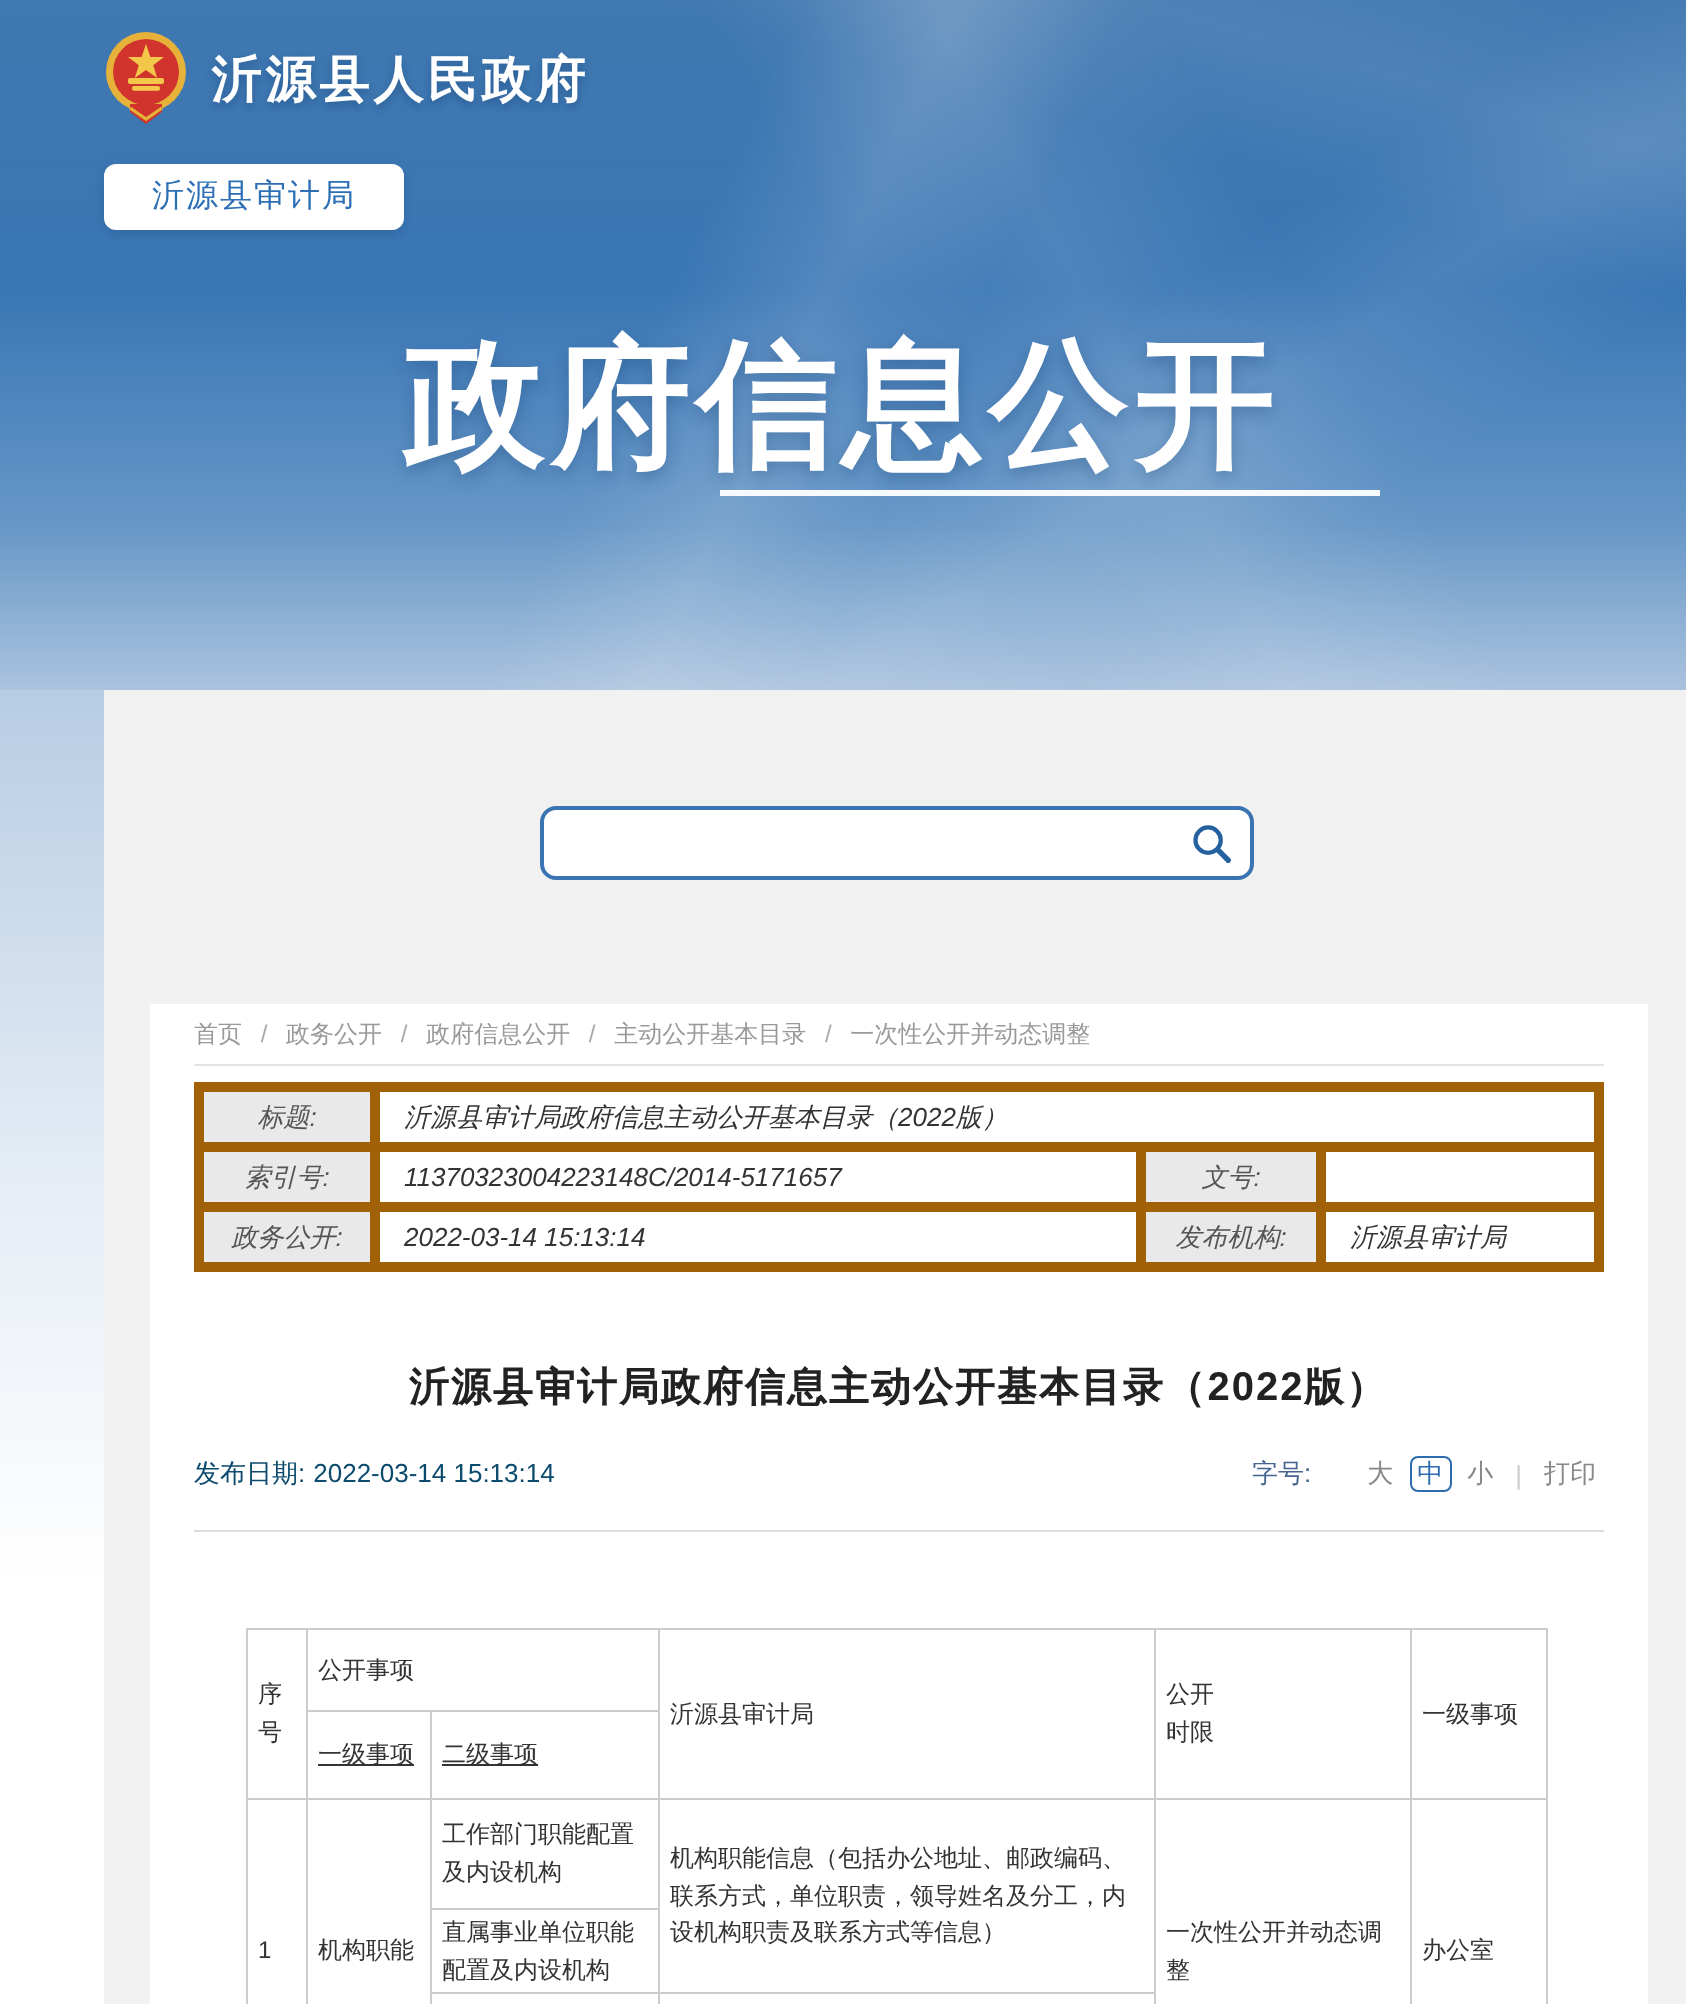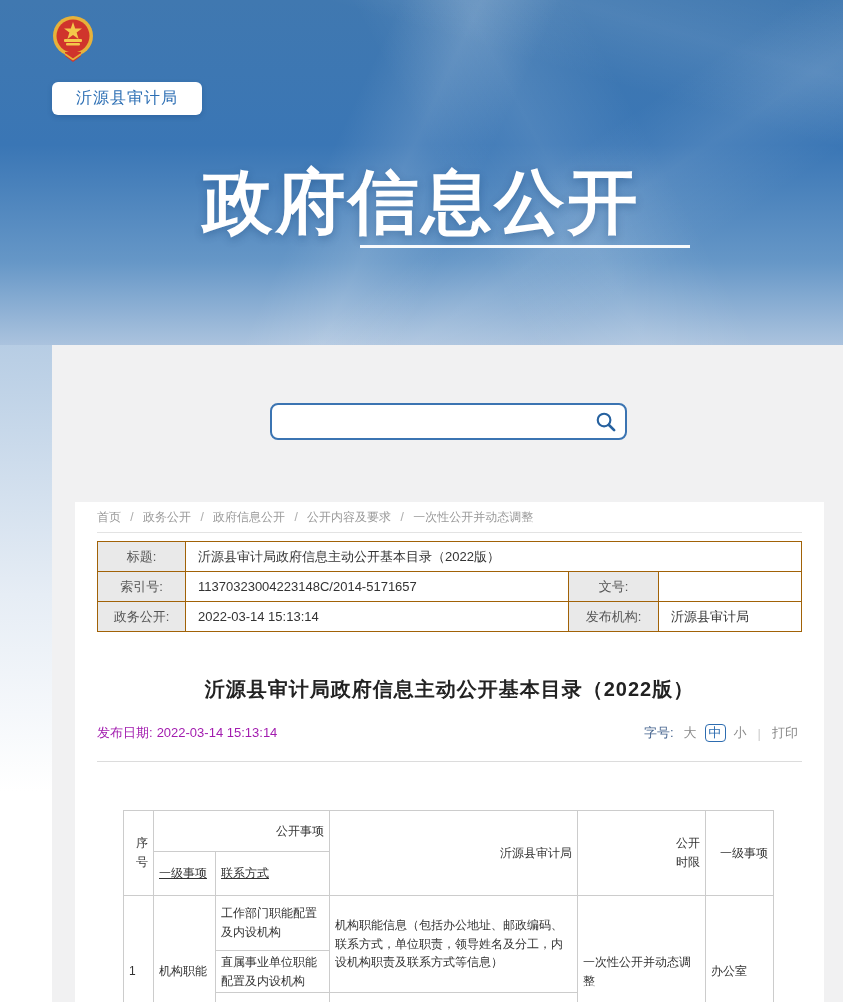--- a/index.html
+++ b/index.html
@@ -49,44 +49,44 @@
   .white-card { position:absolute; left:23px; top:157px; width:749px; height:620px;
     background:#fff; padding:7px 22px 0 22px; }
 
   .breadcrumb { font-size:12px; color:#999; line-height:16px; }
   .breadcrumb a { color:#999; text-decoration:none; cursor:pointer; }
   .breadcrumb .sep { margin:0 6px; color:#aaa; }
   .crumb-divider { margin-top:7px; border-bottom:1px solid #e3e3e3; }
 
   .meta-table { margin-top:8px; width:100%; border-collapse:collapse; table-layout:fixed;
     font-size:13px; color:#333; }
-  .meta-table td { border:1px solid #a16207; height:30px; }
+  .meta-table td { border:5px solid #a16207; height:30px;font-style:italic; }
   .meta-table td.lbl { background:#e9e9e9; color:#555; text-align:center; }
   .meta-table td.val { text-align:left; padding:0 12px; }
 
   .article-title { margin-top:44px; text-align:center; font-size:20px; font-weight:bold;
     color:#222; letter-spacing:1px; }
   .article-meta { margin-top:21px; display:flex; justify-content:space-between;
     align-items:center; font-size:13px; }
-  .pub-date { color:#a21caf; }
+  .pub-date { color:#0c4a6e; }
   .pub-date span { margin-right:4px; }
   .font-controls { display:flex; align-items:center; color:#888; }
-  .font-controls .fs-label { color:#45648e; margin-right:6px; }
+  .font-controls .fs-label { color:#45648e; margin-right:24px; }
   .font-controls a { color:#888; text-decoration:none; margin:0 4px; cursor:pointer; }
   .font-controls a.active { color:#2d6cb0; border:1px solid #2d6cb0; border-radius:4px;
     padding:0 3px; line-height:16px; }
   .font-controls .vbar { margin:0 7px; color:#ccc; }
   .meta-divider { margin-top:19px; border-bottom:1px solid #dcdcdc; }
 
   .content-table { margin-top:48px; margin-left:26px; width:650px; border-collapse:collapse;
     font-size:12px; color:#333; table-layout:fixed; }
   .content-table td { border:1px solid #ccc; padding:2px 5px; line-height:1.55;
     vertical-align:middle; text-align:left; word-break:break-all; }
   .content-table .prewrap { white-space:pre-line;margin-left:19px; }
-  .content-table tr.hr1 td { height:41px;text-align:right; }
+  .content-table tr.hr1 td { height:41px; }
   .content-table tr.hr2 td { height:44px;text-decoration:underline; }
   .content-table tr.ra td { height:55px; }
   .content-table tr.rb td { height:42px; }
   .content-table tr.rc td { height:55px; }
 </style>
 </head>
 <body>
 
 <div class="page">
 
@@ -97,20 +97,21 @@
         <svg viewBox="0 0 42 50" width="42" height="50">
           <circle cx="21" cy="22" r="20" fill="#e7b23a"></circle>
           <circle cx="21" cy="22" r="16.5" fill="#d0342c"></circle>
           <polygon points="21,8 23.2,14.5 30,14.5 24.6,18.6 26.6,25 21,21 15.4,25 17.4,18.6 12,14.5 18.8,14.5" fill="#f3c84a"></polygon>
           <rect x="12" y="25" width="18" height="3" rx="1" fill="#f3c84a"></rect>
           <rect x="14" y="29" width="14" height="2.4" rx="1" fill="#f3c84a"></rect>
           <path d="M13 42 L21 48 L29 42 L29 38 L13 38 Z" fill="#d0342c"></path>
           <path d="M13 40 L21 45.5 L29 40" fill="none" stroke="#e7b23a" stroke-width="1.6"></path>
         </svg>
       </span>
+      <span class="site-name">沂源县人民政府</span>
     </div>
     <div class="dept-badge">沂源县审计局</div>
     <div class="banner-title">政府信息公开</div>
     <div class="banner-underline"></div>
   </header>
 
   <div class="left-strip"></div>
 
   <div class="gray-panel">
 
@@ -126,21 +127,21 @@
 
     <div class="white-card">
 
       <nav class="breadcrumb">
         <a>首页</a>
         <span class="sep">/</span>
         <a>政务公开</a>
         <span class="sep">/</span>
         <a>政府信息公开</a>
         <span class="sep">/</span>
-        <a>公开内容及要求</a>
+        <a>主动公开基本目录</a>
         <span class="sep">/</span>
         <span>一次性公开并动态调整</span>
       </nav>
       <div class="crumb-divider"></div>
 
       <table class="meta-table">
         <colgroup>
             <col style="width:88px">
             <col style="width:383px">
             <col style="width:90px">
@@ -196,21 +197,21 @@
             <tr class="hr1">
           <td rowspan="2">序号</td>
           <td colspan="2">公开事项</td>
           <td rowspan="2">沂源县审计局</td>
           <td rowspan="2" class="prewrap">公开
 时限</td>
           <td rowspan="2">一级事项</td>
         </tr>
         <tr class="hr2">
           <td>一级事项</td>
-          <td>联系方式</td>
+          <td>二级事项</td>
         </tr>
         <tr class="ra">
           <td rowspan="3">1</td>
           <td rowspan="3">机构职能</td>
           <td>工作部门职能配置及内设机构</td>
           <td rowspan="2">机构职能信息（包括办公地址、邮政编码、联系方式，单位职责，领导姓名及分工，内设机构职责及联系方式等信息）</td>
           <td rowspan="3">一次性公开并动态调整</td>
           <td rowspan="3">办公室</td>
         </tr>
         <tr class="rb">

